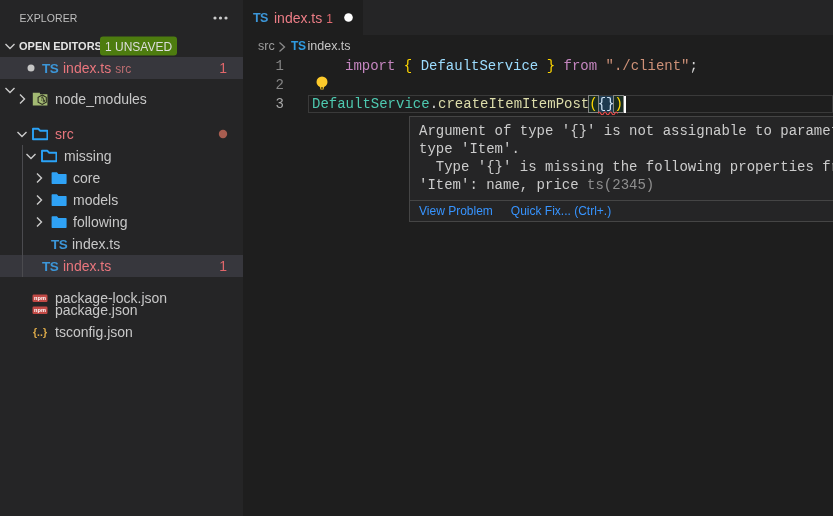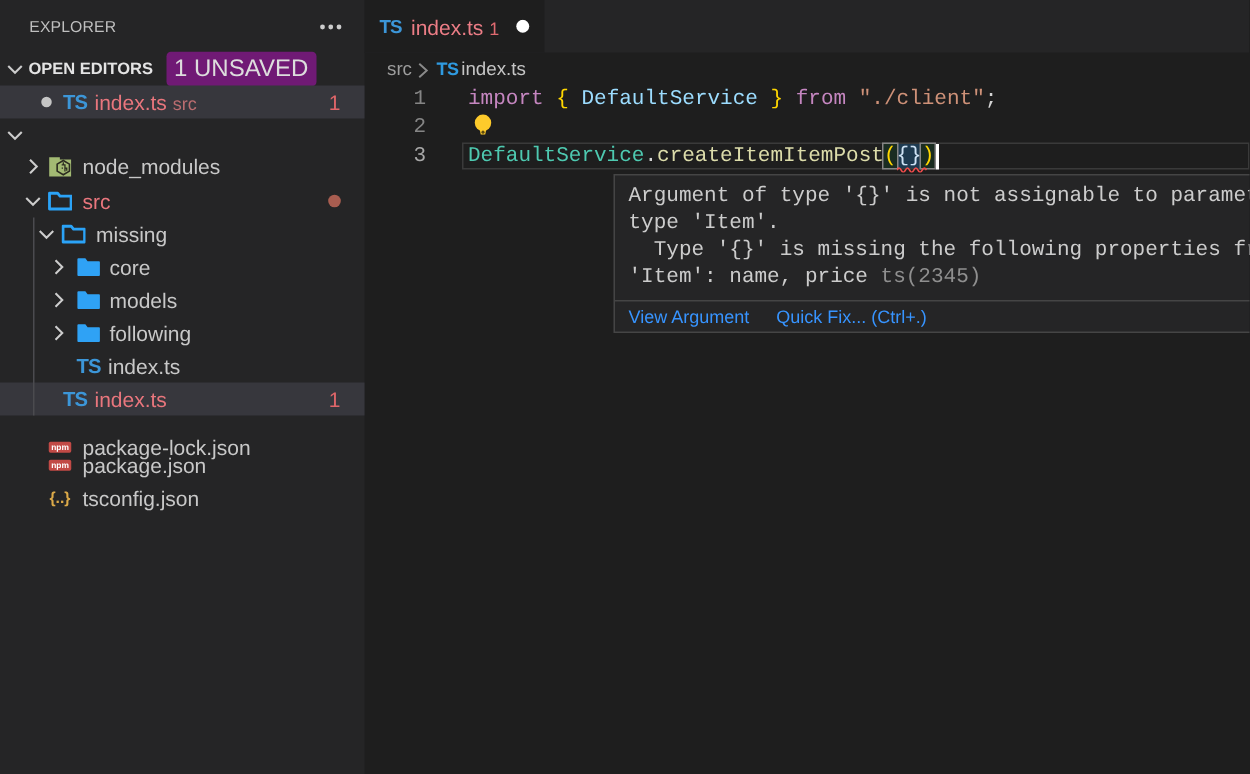--- a/index.html
+++ b/index.html
@@ -37,41 +37,41 @@
     <circle cx="3" cy="2" r="1.6" fill="#cccccc"></circle>
     <circle cx="8.5" cy="2" r="1.6" fill="#cccccc"></circle>
     <circle cx="14" cy="2" r="1.6" fill="#cccccc"></circle>
   </svg>
 
 <div class="row" style="top:35px;">
   <svg class="chev" style="left:2px;" viewBox="0 0 16 16">
       <path d="M3.5 6 8 10.5 12.5 6" fill="none" stroke="#cccccc" stroke-width="1.4"></path>
     </svg>
   <div class="hdr" style="left:19px;">OPEN EDITORS</div>
-  <div style="position:absolute;left:111px;top:50%;transform:translateY(-50%);background:#701a75;color:#dddddd;font-size:16px;padding:2.5px 5px;border-radius:3px;">1 UNSAVED</div>
+  <div style="position:absolute;left:100px;top:50%;transform:translateY(-50%);background:#4d7c0f;color:#dddddd;font-size:12px;padding:2.5px 5px;border-radius:3px;">1 UNSAVED</div>
 </div>
 
 <div class="row rowsel" style="top:57px;">
   <svg class="icon" style="left:22.5px;" viewBox="0 0 16 16">
       <circle cx="8" cy="8" r="3.5" fill="#c5c5c5"></circle>
     </svg>
   <div class="tsicon" style="left:42px;">TS</div>
   <div class="lbl err" style="left:63px;">index.ts <span style="font-size:12px;color:#bb6d70;">src</span></div>
   <div class="badge1">1</div>
 </div>
 
 <div class="row" style="top:79px;">
   <svg class="chev" style="left:2px;" viewBox="0 0 16 16">
       <path d="M3.5 6 8 10.5 12.5 6" fill="none" stroke="#cccccc" stroke-width="1.4"></path>
     </svg>
 </div>
 
 <div class="abs" style="left:22px;top:145px;width:1px;height:132px;background:#4b4b4f;z-index:2;"></div>
 
-<div class="row" style="top:100px;">
+<div class="row" style="top:88px;">
   <svg class="chev" style="left:14px;" viewBox="0 0 16 16">
       <path d="M6 3.5 10.5 8 6 12.5" fill="none" stroke="#cccccc" stroke-width="1.4"></path>
     </svg>
   <svg class="icon" style="left:32px;" viewBox="0 0 16 16">
       <path d="M0.8 1.8 L7.9 1.8 7.9 3.3 15.4 3.3 15.4 14.6 0.8 14.6 Z" fill="#a3ba73"></path>
       <path d="M10.2 4 14.3 6.4 14.3 11.1 10.2 13.5 6.1 11.1 6.1 6.4 Z" fill="none" stroke="#2b2b20" stroke-width="1.05"></path>
       <path d="M9.1 6.9 11.3 6.9 11.3 11.3 M10.2 6.9 10.2 5.2 M9.1 9.1 10 9.1 M11.3 9.1 12.5 9.1 12.5 10.9" fill="none" stroke="#2b2b20" stroke-width=".85"></path>
     </svg>
   <div class="lbl" style="left:55px;">node_modules</div>
 </div>
@@ -180,35 +180,35 @@
     <span style="position:absolute;left:291px;line-height:22px;font-size:12px;font-weight:bold;color:#2f9ae0;letter-spacing:-0.4px;">TS</span>
     <span style="position:absolute;left:307.5px;line-height:22px;font-size:12.5px;color:#c5c5c5;">index.ts</span>
   </div>
 
 <div class="abs" style="left:308px;top:95px;width:525px;height:17.5px;border:1px solid #3a3a3a;box-sizing:border-box;"></div>
 
 <div class="lnum" style="top:57px;">1</div>
 <div class="lnum" style="top:76px;">2</div>
 <div class="lnum" style="top:95px;color:#a8a8a8;">3</div>
 
-<div class="code" style="top:57px;"><span style="color:#c586c0">import</span> <span style="color:#ffd700">{</span> <span style="color:#9cdcfe">DefaultService</span> <span style="color:#ffd700">}</span> <span style="color:#c586c0">from</span> <span style="color:#ce9178">"./client"</span>;</div>
+<div class="code" style="top:57px;margin-left:33px;"><span style="color:#c586c0">import</span> <span style="color:#ffd700">{</span> <span style="color:#9cdcfe">DefaultService</span> <span style="color:#ffd700">}</span> <span style="color:#c586c0">from</span> <span style="color:#ce9178">"./client"</span>;</div>
 
 <svg class="abs" style="left:314.5px;top:75.5px;" width="15" height="15" viewBox="0 0 15 15">
   <circle cx="7" cy="5.9" r="5.5" fill="#fdca2b"></circle>
   <path d="M4.9 10.6 L9.1 10.6 8.5 13.6 5.5 13.6 Z" fill="#fdca2b"></path>
   <circle cx="7" cy="12.1" r="1.05" fill="#5c4a10"></circle>
 </svg>
 
 <div class="code" style="top:95px;"><span style="color:#4ec9b0">DefaultService</span>.<span style="color:#dcdcaa">createItemItemPost</span><span style="color:#ffd700;outline:1px solid #858585;background:#1a2c21;">(</span><span style="color:#cfe3f5;background:#1e3a50;">{}</span><span style="color:#ffd700;outline:1px solid #858585;background:#1a2c21;">)</span></div>
 
 <svg class="abs" style="left:598px;top:109.5px;" width="20" height="5" viewBox="0 0 20 5">
     <path d="M0 3.4 q1.4 -2.8 2.8 0 t2.8 0 t2.8 0 t2.8 0 t2.8 0 t2.8 0 t2.8 0" fill="none" stroke="#f14c4c" stroke-width="1.1"></path>
   </svg>
 
 <div class="abs" style="left:624px;top:95.5px;width:2px;height:17.5px;background:#ffffff;"></div>
 
 <div class="abs" id="tooltip">
   <div class="msg">Argument of type '{}' is not assignable to parameter of
 type 'Item'.
   Type '{}' is missing the following properties from type
 'Item': name, price <span style="color:#8f8f8f;">ts(2345)</span></div>
-  <div class="acts"><span class="lnk">View Argument</span><span style="display:inline-block;width:18px;"></span><span class="lnk">Quick Fix... (Ctrl+.)</span></div>
+  <div class="acts"><span class="lnk">View Problem</span><span style="display:inline-block;width:18px;"></span><span class="lnk">Quick Fix... (Ctrl+.)</span></div>
 </div>
 
 </body></html>

